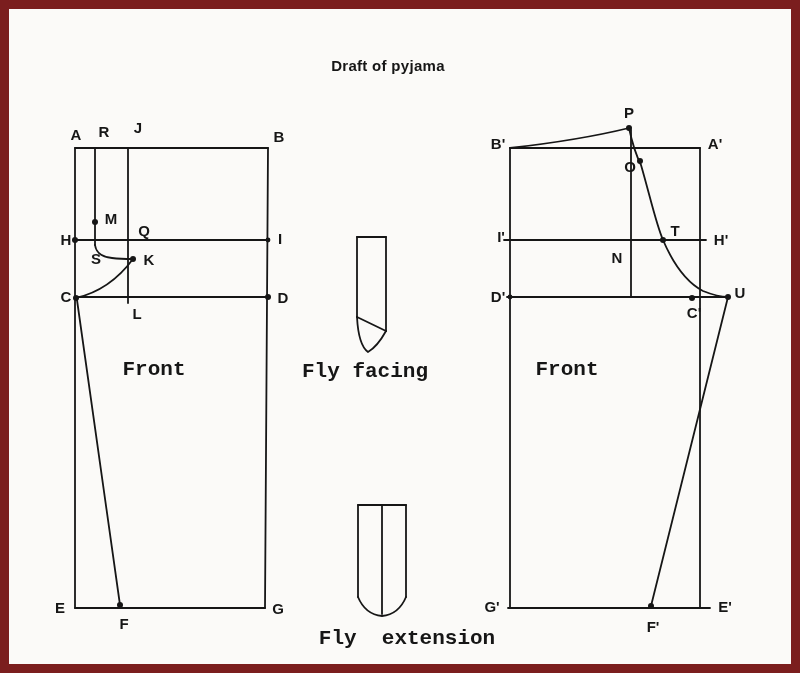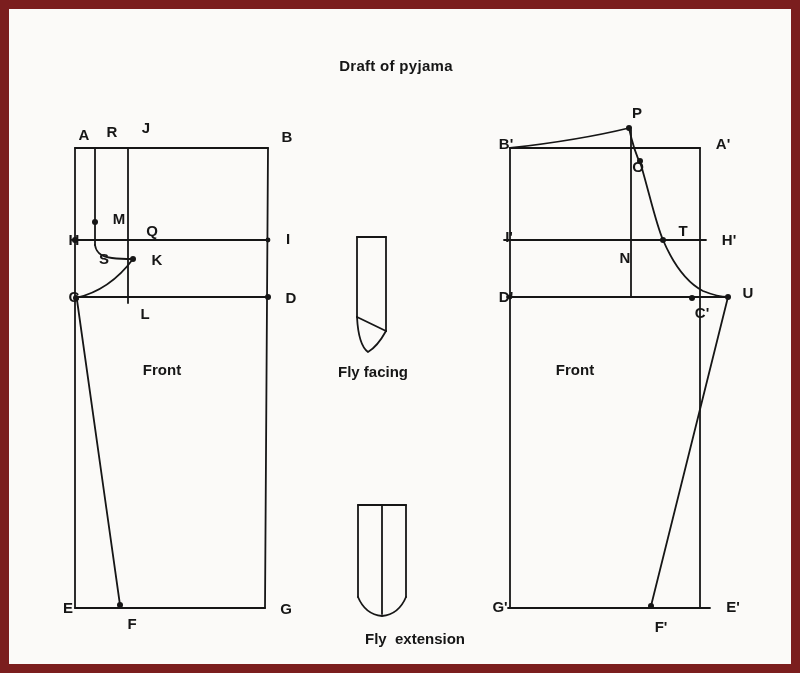--- a/index.html
+++ b/index.html
@@ -15,37 +15,37 @@
     background: var(--background, #fbfaf8);
     overflow: hidden;
   }
   .border-frame {
     position: absolute; inset: 0;
     border: 9px solid var(--border, #7b1e1e);
     pointer-events: none;
     z-index: 5;
   }
   .layer {
-    position: absolute; left: 16px; top: 0;
+    position: absolute; left: 8px; top: 0;
     width: 700px; height: 673px;
   }
   svg.draft {
     position: absolute; left: 0; top: 0;
     color: var(--ink, #161616);
   }
   .title, .label, .pt {
     position: absolute;
     transform: translate(-50%, -50%);
     font-weight: bold;
     color: var(--ink, #161616);
     white-space: pre;
     line-height: 1;
   }
   .title { font-size: 15px; letter-spacing: 0.3px; }
-  .label { font-size: 15px; }
+  .label { font-size: 21px; font-family: Liberation Mono, monospace; }
   .pt { font-size: 15px; }
 </style>
 </head>
 <body>
 
 <div class="page">
 
   <svg class="draft" width="800" height="673" viewBox="0 0 800 673" fill="none" stroke="currentColor" stroke-width="1.8" stroke-linecap="round">
 
     <g>

